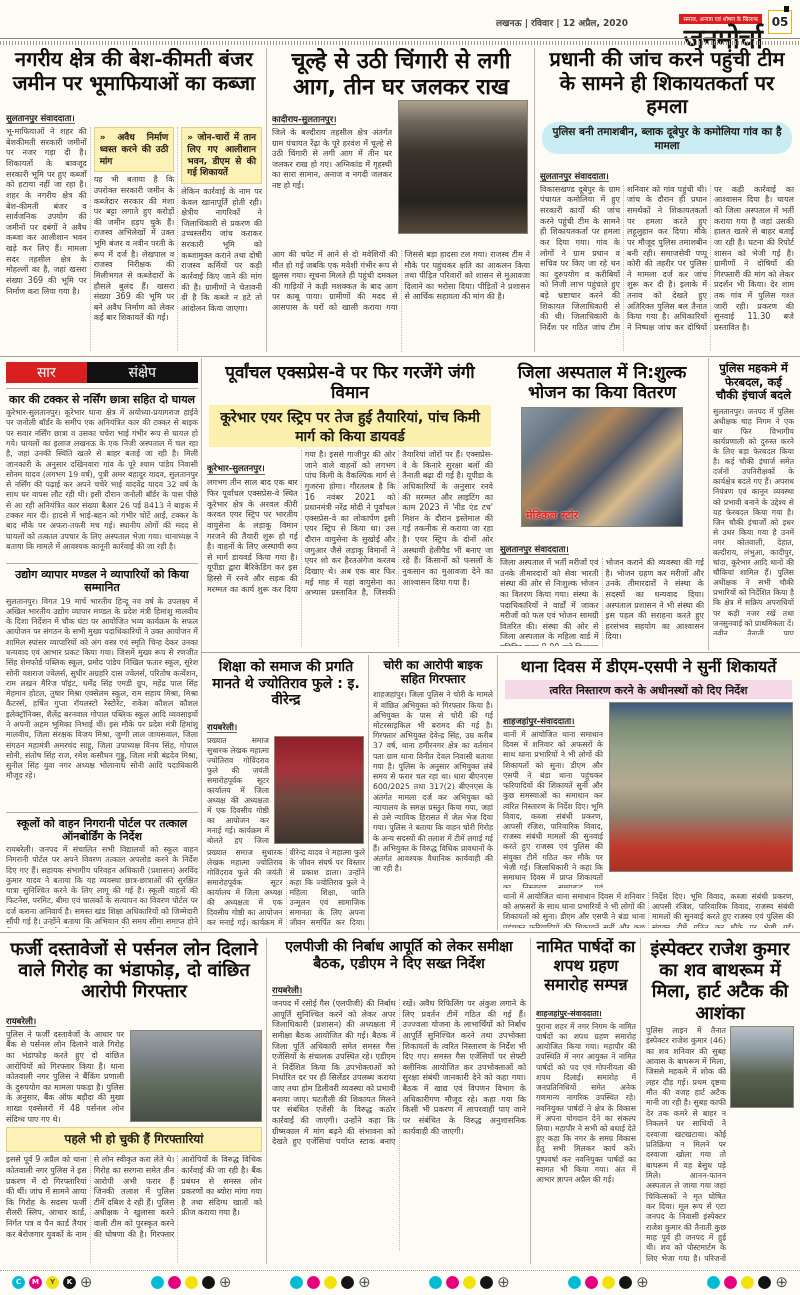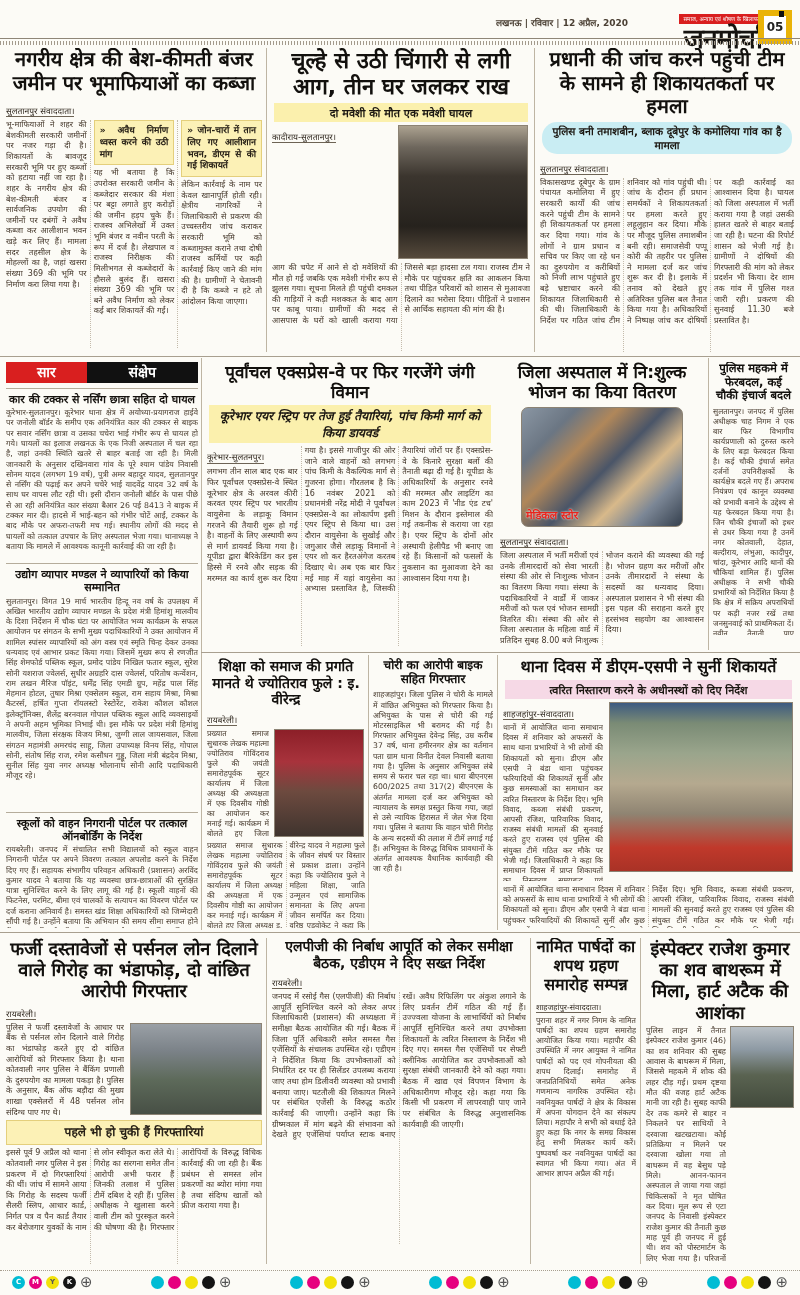--- a/index.html
+++ b/index.html
@@ -8,44 +8,44 @@
   
   .hdr{position:absolute;left:0;top:6px;width:100%;height:30px;}
   .tabs{position:absolute;left:8px;top:2px;display:flex;}
   .tab{color:#fff;font-weight:bold;font-size:15px;padding:3px 14px;line-height:1.2;}
   .tab.red{background:#d91f1f;}
   .tab.black{background:#111;}
   .dateline{position:absolute;right:172px;top:10px;font-size:9px;font-weight:bold;color:#4a3f33;}
   .mast{position:absolute;right:38px;top:0;text-align:right;}
   .tagline{display:inline-block;background:#d91f1f;color:#fff;font-size:5.5px;padding:1px 4px;margin-bottom:1px;}
   .mast-title{font-size:27px;font-weight:800;color:#161310;line-height:1;letter-spacing:-1px;}
-  .pagebox{position:absolute;right:8px;top:4px;width:22px;height:22px;border:6px solid #eab308;
+  .pagebox{position:absolute;right:8px;top:4px;width:22px;height:22px;border:1px solid #eab308;
            font-size:12px;font-weight:bold;text-align:center;line-height:22px;color:#222;background:#fff;}
   .pagebox .flag{position:absolute;top:-5px;right:2px;width:5px;height:6px;background:#111;}
   .hdr-rule{position:absolute;left:0;top:38px;width:100%;height:1px;background:#8f8678;}
   .hdr-dots{position:absolute;left:0;top:41px;width:100%;height:4px;
             background:repeating-linear-gradient(90deg,#a39a8c 0 1px,transparent 1px 3px);}
   
   .art{position:absolute;overflow:hidden;}
   .hl{font-weight:800;color:#12100d;text-align:center;line-height:1.18;font-family:"DejaVu Sans","Liberation Sans",sans-serif;}
   .sub{font-weight:bold;text-align:center;margin:3px 2px;padding:2px 3px;color:#1c1812;}
   .sub.yellow{background:#fbf0ad;}
   .sub.cyan{background:#c9edf3;}
   .sub.pink{background:#f6d9e6;}
-  .byline{font-size:8.5px;font-weight:normal;color:#30281f;border-bottom:1px solid #6d6354;display:inline-block;margin:6px 0 3px;}
+  .byline{font-size:8.5px;font-weight:bold;color:#30281f;border-bottom:1px solid #6d6354;display:inline-block;margin:13px 0 3px;}
   .body{font-size:8px;line-height:1.33;text-align:justify;color:#44372a;overflow:hidden;}
   .c3{columns:3;column-gap:7px;column-rule:1px dotted #c4bbab;}
   .c2{columns:2;column-gap:7px;column-rule:1px dotted #c4bbab;}
   .hlbox{background:#fcf1b6;border:1px solid #e4cf7c;font-size:9px;font-weight:bold;color:#272016;
          padding:4px 5px;margin:3px 0;line-height:1.3;break-inside:avoid;}
   .photo{position:relative;border:1px solid #8c8374;}
   .vsep{position:absolute;width:1px;background:#beb5a3;}
   .hsep{position:absolute;height:1px;background:#a89f8f;}
   
-  .saar-hdr{display:flex;height:21px;font-weight:700;font-size:14px;color:#fff;text-align:center;}
+  .saar-hdr{display:flex;height:21px;font-weight:400;font-size:14px;color:#fff;text-align:center;}
   .saar-hdr .s1{background:#d91f1f;width:42%;line-height:21px;}
   .saar-hdr .s2{background:#111;width:58%;line-height:21px;}
   .saar-item-h{font-size:11px;font-weight:800;text-align:center;color:#15120e;margin:5px 0 2px;line-height:1.2;
                border-top:1px solid #b5ac9b;padding-top:4px;}
   .saar-item-b{font-size:7.8px;line-height:1.32;text-align:justify;color:#493c2e;overflow:hidden;}
   
   .marks{position:absolute;left:0;top:1270px;width:100%;height:24px;display:flex;justify-content:space-between;
          align-items:center;padding:0 12px;box-sizing:border-box;border-top:1px dotted #a89f8f;}
   .mgrp{display:flex;align-items:center;gap:4px;}
   .dot{width:13px;height:13px;border-radius:50%;font-size:7px;font-weight:bold;color:#fff;
@@ -82,24 +82,24 @@
       <div>यह भी बताया है कि उपरोक्त सरकारी जमीन के कब्जेदार सरकार की मंशा पर बट्टा लगाते हुए करोड़ों की जमीन हड़प चुके हैं। राजस्व अभिलेखों में उक्त भूमि बंजर व नवीन परती के रूप में दर्ज है। लेखपाल व राजस्व निरीक्षक की मिलीभगत से कब्जेदारों के हौसले बुलंद हैं। खसरा संख्या 369 की भूमि पर बने अवैध निर्माण को लेकर कई बार शिकायतें की गईं।</div>
       <div class="hlbox">» जोन-चारों में तान लिए गए आलीशान भवन, डीएम से की गई शिकायतें</div>
       <div>लेकिन कार्रवाई के नाम पर केवल खानापूर्ति होती रही। क्षेत्रीय नागरिकों ने जिलाधिकारी से प्रकरण की उच्चस्तरीय जांच कराकर सरकारी भूमि को कब्जामुक्त कराने तथा दोषी राजस्व कर्मियों पर कड़ी कार्रवाई किए जाने की मांग की है। ग्रामीणों ने चेतावनी दी है कि कब्जे न हटे तो आंदोलन किया जाएगा।</div>
     </div>
   </div>
 
   <div class="vsep" style="left:266px;top:48px;height:304px;"></div>
 
   <div class="art" style="left:272px;top:48px;width:258px;height:304px;">
     <div class="hl" style="font-size:22px;">चूल्हे से उठी चिंगारी से लगी आग, तीन घर जलकर राख</div>
-    <div class="sub yellow" style="font-size:11px;">दो मवेशी की मौत एक मवेशी घायल</div>
     <div style="display:flex;gap:6px;">
       <div style="width:120px;">
         <span class="byline">कादीराय-सुलतानपुर।</span>
+        <div class="body" style="height:118px;">जिले के बल्दीराय तहसील क्षेत्र अंतर्गत ग्राम पंचायत रेंढ़ा के पूरे हरवंश में चूल्हे से उठी चिंगारी से लगी आग में तीन घर जलकर राख हो गए। अग्निकांड में गृहस्थी का सारा सामान, अनाज व नगदी जलकर नष्ट हो गई।</div>
       </div>
       <div class="photo" style="width:128px;height:132px;background:linear-gradient(180deg,#aca290 0%,#6e675d 16%,#3b352e 38%,#26221d 76%,#564a3c 100%);"></div>
     </div>
     <div class="body c2" style="height:110px;margin-top:4px;">आग की चपेट में आने से दो मवेशियों की मौत हो गई जबकि एक मवेशी गंभीर रूप से झुलस गया। सूचना मिलते ही पहुंची दमकल की गाड़ियों ने कड़ी मशक्कत के बाद आग पर काबू पाया। ग्रामीणों की मदद से आसपास के घरों को खाली कराया गया जिससे बड़ा हादसा टल गया। राजस्व टीम ने मौके पर पहुंचकर क्षति का आकलन किया तथा पीड़ित परिवारों को शासन से मुआवजा दिलाने का भरोसा दिया। पीड़ितों ने प्रशासन से आर्थिक सहायता की मांग की है।</div>
   </div>
 
   <div class="vsep" style="left:534px;top:48px;height:304px;"></div>
 
   <div class="art" style="left:540px;top:48px;width:254px;height:304px;">
     <div class="hl" style="font-size:20px;">प्रधानी की जांच करने पहुंची टीम के सामने ही शिकायतकर्ता पर हमला</div>
@@ -120,30 +120,30 @@
     <div class="saar-item-h">उद्योग व्यापार मण्डल ने व्यापारियों को किया सम्मानित</div>
     <div class="saar-item-b" style="height:210px;">सुलतानपुर। विगत 19 मार्च भारतीय हिन्दू नव वर्ष के उपलक्ष्य में अखिल भारतीय उद्योग व्यापार मण्डल के प्रदेश मंत्री हिमांशु मालवीय के दिशा निर्देशन में चौक घंटा पर आयोजित भव्य कार्यक्रम के सफल आयोजन पर संगठन के सभी मुख्य पदाधिकारियों ने उक्त आयोजन में शामिल स्पांसर व्यापारियों को अंग वस्त्र एवं स्मृति चिन्ह देकर उनका धन्यवाद एवं आभार प्रकट किया गया। जिसमें मुख्य रूप से रणजीत सिंह शेमफोर्ड पब्लिक स्कूल, प्रमोद पांडेय निखिल फतार स्कूल, सुरेश सोनी यशराज ज्वेलर्स, सुधीर अग्रहरि दास ज्वेलर्स, परितोष कन्वेंशन, राम लखन मैरिज पॉइंट, धर्मेंद्र सिंह एमडी ग्रुप, महेंद्र पाल सिंह मेहमान होटल, तुषार मिश्रा एक्सेलम स्कूल, राम सहाय मिश्रा, मिश्रा कैटरर्स, हर्षित गुप्ता रॉयलस्टो रेस्टोरेंट, राकेश कौशल कौशल इलेक्ट्रॉनिक्स, शैलेंद्र बरनवाल गोपाल पब्लिक स्कूल आदि व्यवसाइयों ने अपनी अहम भूमिका निभाई थी। इस मौके पर प्रदेश मंत्री हिमांशु मालवीय, जिला संरक्षक विजय मिश्रा, जुग्गी लाल जायसवाल, जिला संगठन महामंत्री अमरचंद साहू, जिला उपाध्यक्ष विनय सिंह, गोपाल सोनी, संतोष सिंह राज, रमेश कसौधन गुड्डू, जिला मंत्री बंद्रदेव मिश्रा, सुनील सिंह युवा नगर अध्यक्ष भोलानाथ सोनी आदि पदाधिकारी मौजूद रहे।</div>
     <div class="saar-item-h">स्कूलों को वाहन निगरानी पोर्टल पर तत्काल ऑनबोर्डिंग के निर्देश</div>
     <div class="saar-item-b" style="height:120px;">रायबरेली। जनपद में संचालित सभी विद्यालयों को स्कूल वाहन निगरानी पोर्टल पर अपने विवरण तत्काल अपलोड करने के निर्देश दिए गए हैं। सहायक संभागीय परिवहन अधिकारी (प्रशासन) अरविंद कुमार यादव ने बताया कि यह व्यवस्था छात्र-छात्राओं की सुरक्षित यात्रा सुनिश्चित करने के लिए लागू की गई है। स्कूली वाहनों की फिटनेस, परमिट, बीमा एवं चालकों के सत्यापन का विवरण पोर्टल पर दर्ज कराना अनिवार्य है। समस्त खंड शिक्षा अधिकारियों को जिम्मेदारी सौंपी गई है। उन्होंने बताया कि अभियान की समय सीमा समाप्त होने में मात्र चार दिन शेष हैं, जबकि अब तक केवल 14 प्रतिशत विद्यालय ही पोर्टल पर पंजीकरण करा सके हैं।</div>
   </div>
 
   <div class="vsep" style="left:201px;top:358px;height:572px;"></div>
 
   <div class="art" style="left:207px;top:362px;width:286px;height:284px;">
     <div class="hl" style="font-size:17px;">पूर्वांचल एक्सप्रेस-वे पर फिर गरजेंगे जंगी विमान</div>
-    <div class="sub yellow" style="font-size:12px;font-style:italic;">कूरेभार एयर स्ट्रिप पर तेज हुई तैयारियां, पांच किमी मार्ग को किया डायवर्ड</div>
+    <div class="sub yellow" style="font-size:14px;">कूरेभार एयर स्ट्रिप पर तेज हुई तैयारियां, पांच किमी मार्ग को किया डायवर्ड</div>
     <div class="body c3" style="height:228px;">
       <div><span class="byline">कूरेभार-सुलतनपुर।</span></div>
       <div>लगभग तीन साल बाद एक बार फिर पूर्वांचल एक्सप्रेस-वे स्थित कूरेभार क्षेत्र के अरवल कीरी करवत एयर स्ट्रिप पर भारतीय वायुसेना के लड़ाकू विमान गरजने की तैयारी शुरू हो गई है। वाहनों के लिए अस्थायी रूप से मार्ग डायवर्ड किया गया है। यूपीडा द्वारा बैरिकेडिंग कर इस हिस्से में रनवे और सड़क की मरम्मत का कार्य शुरू कर दिया गया है। इससे गाजीपुर की ओर जाने वाले वाहनों को लगभग पांच किमी के वैकल्पिक मार्ग से गुजरना होगा। गौरतलब है कि 16 नवंबर 2021 को प्रधानमंत्री नरेंद्र मोदी ने पूर्वांचल एक्सप्रेस-वे का लोकार्पण इसी एयर स्ट्रिप से किया था। उस दौरान वायुसेना के सुखोई और जगुआर जैसे लड़ाकू विमानों ने एयर शो कर हैरतअंगेज करतब दिखाए थे। अब एक बार फिर मई माह में यहां वायुसेना का अभ्यास प्रस्तावित है, जिसकी तैयारियां जोरों पर हैं। एक्सप्रेस-वे के किनारे सुरक्षा बलों की तैनाती बढ़ा दी गई है। यूपीडा के अधिकारियों के अनुसार रनवे की मरम्मत और लाइटिंग का काम 2023 में 'नीड एंड टच' मिशन के दौरान इस्तेमाल की गई तकनीक से कराया जा रहा है। एयर स्ट्रिप के दोनों ओर अस्थायी हेलीपैड भी बनाए जा रहे हैं। किसानों को फसलों के नुकसान का मुआवजा देने का आश्वासन दिया गया है।</div>
     </div>
   </div>
 
   <div class="art" style="left:500px;top:362px;width:204px;height:284px;">
     <div class="hl" style="font-size:17px;">जिला अस्पताल में नि:शुल्क भोजन का किया वितरण</div>
-    <div class="photo" style="width:160px;height:118px;margin:5px auto 3px;background:linear-gradient(135deg,#8a96a3 0%,#6b7683 20%,#b0875a 35%,#4a5568 52%,#d8b98a 68%,#7c8796 82%,#35404e 100%);border-radius:7px;">
+    <div class="photo" style="width:160px;height:118px;margin:5px auto 3px;background:linear-gradient(135deg,#8a96a3 0%,#6b7683 20%,#b0875a 35%,#4a5568 52%,#d8b98a 68%,#7c8796 82%,#35404e 100%);">
       <span class="photo-sign">मेडिकल स्टोर</span>
     </div>
     <div><span class="byline">सुलतानपुर संवाददाता।</span></div>
     <div class="body c2" style="height:102px;">जिला अस्पताल में भर्ती मरीजों एवं उनके तीमारदारों को सेवा भारती संस्था की ओर से निःशुल्क भोजन का वितरण किया गया। संस्था के पदाधिकारियों ने वार्डों में जाकर मरीजों को फल एवं भोजन सामग्री वितरित की। संस्था की ओर से जिला अस्पताल के महिला वार्ड में प्रतिदिन सुबह 8.00 बजे निःशुल्क भोजन कराने की व्यवस्था की गई है। भोजन ग्रहण कर मरीजों और उनके तीमारदारों ने संस्था के सदस्यों का धन्यवाद दिया। अस्पताल प्रशासन ने भी संस्था की इस पहल की सराहना करते हुए हरसंभव सहयोग का आश्वासन दिया।</div>
   </div>
 
   <div class="vsep" style="left:708px;top:358px;height:292px;"></div>
 
   <div class="art" style="left:713px;top:362px;width:81px;height:284px;">
     <div class="hl" style="font-size:11.5px;">पुलिस महकमे में फेरबदल, कई चौकी इंचार्ज बदले</div>

